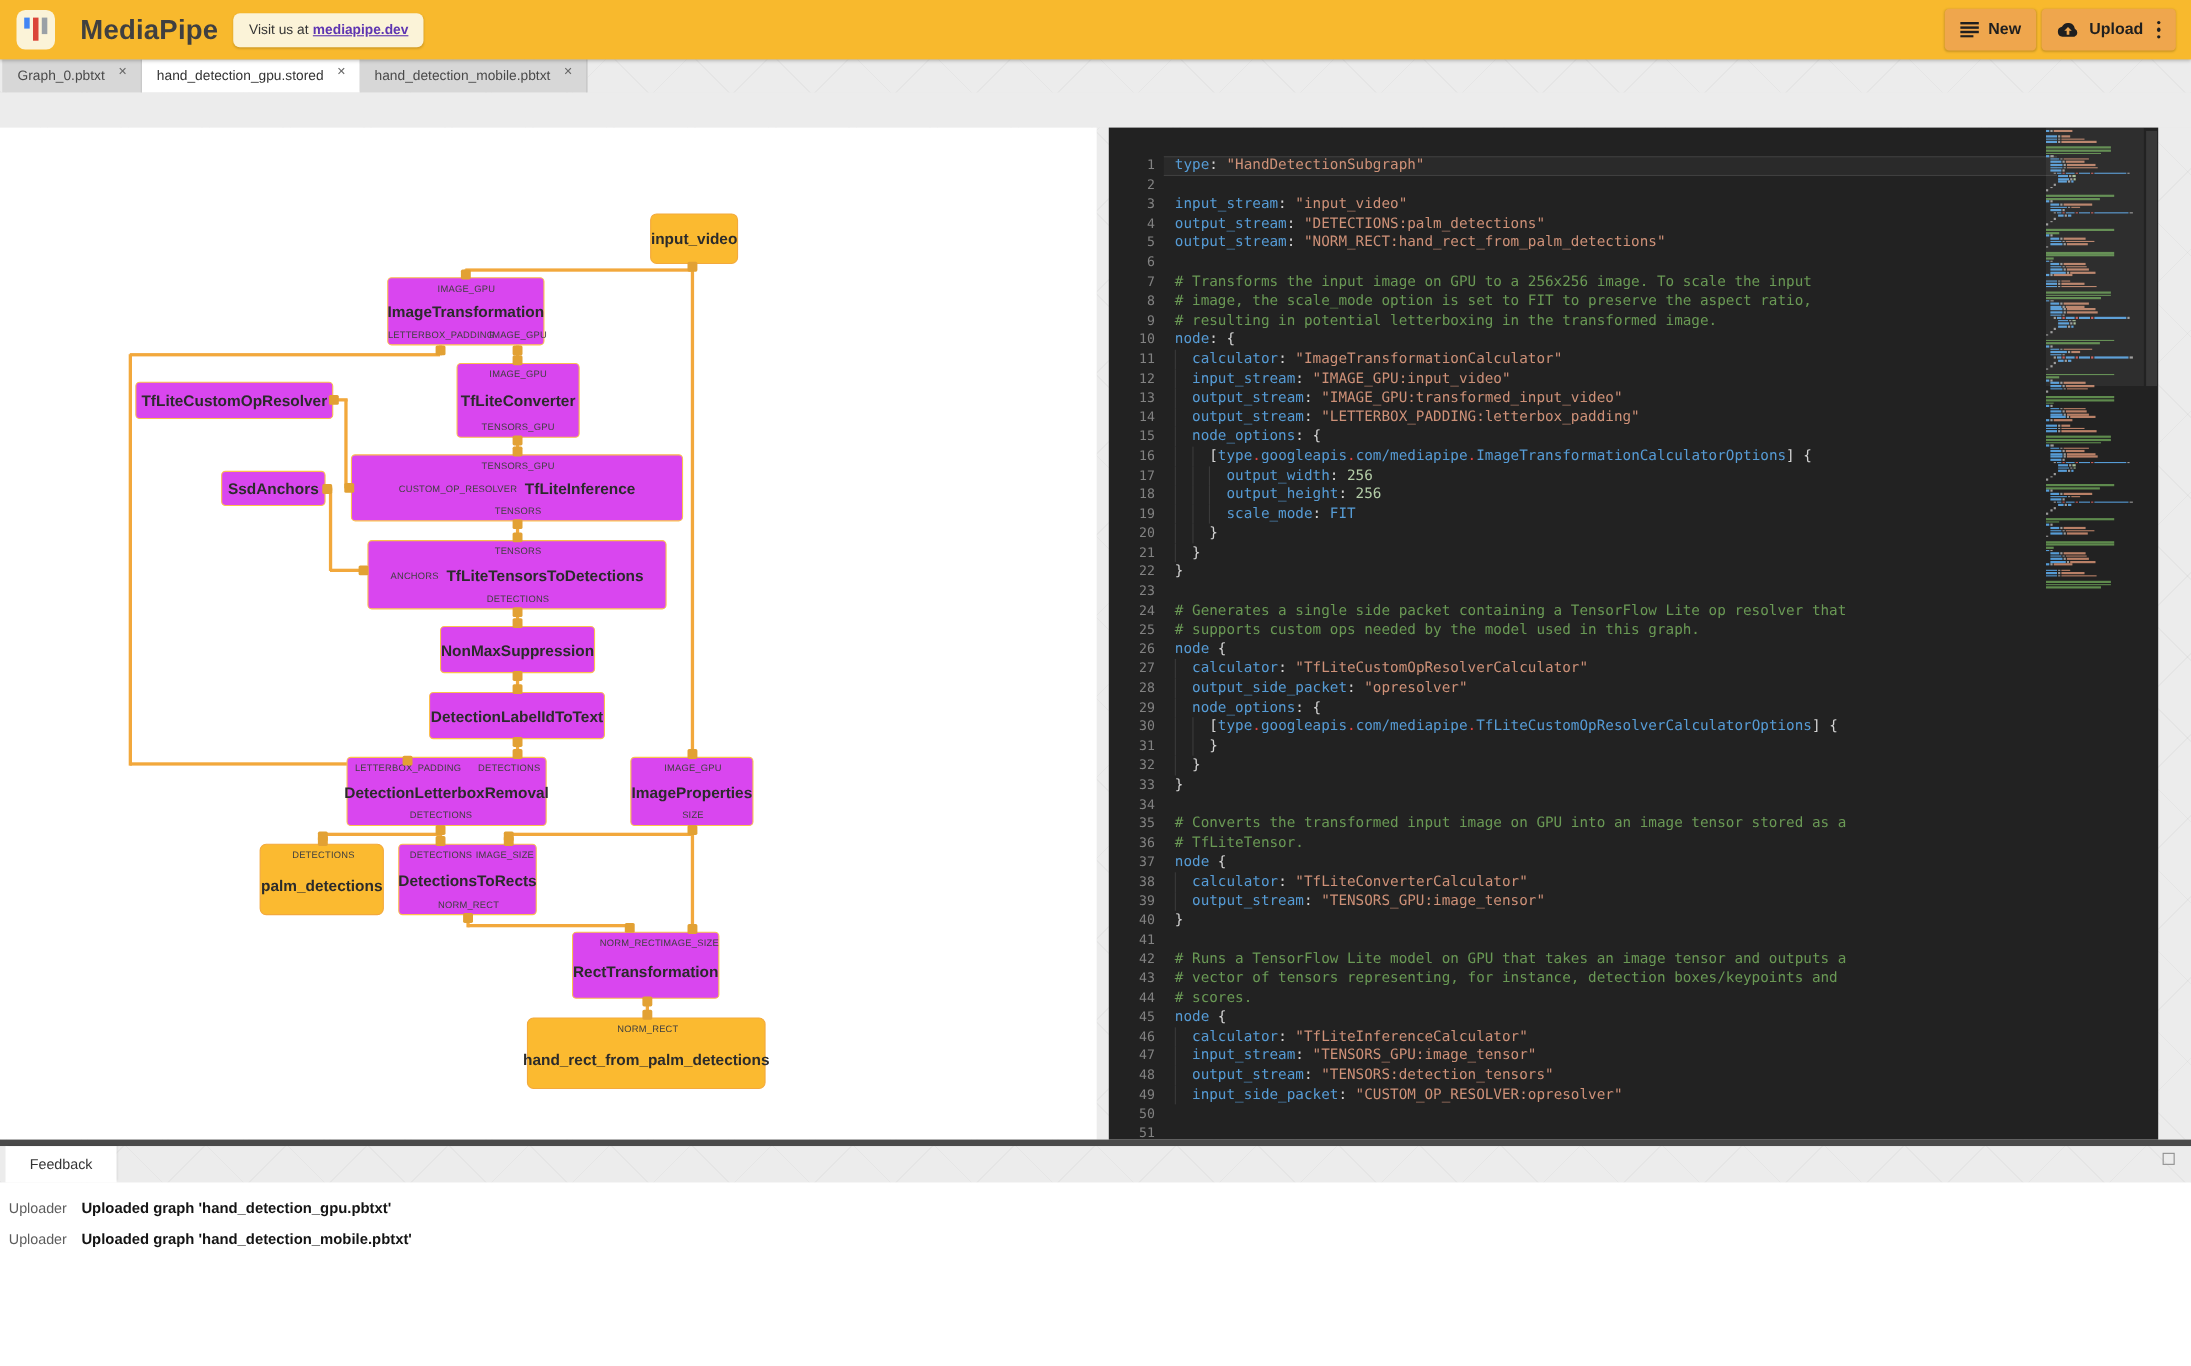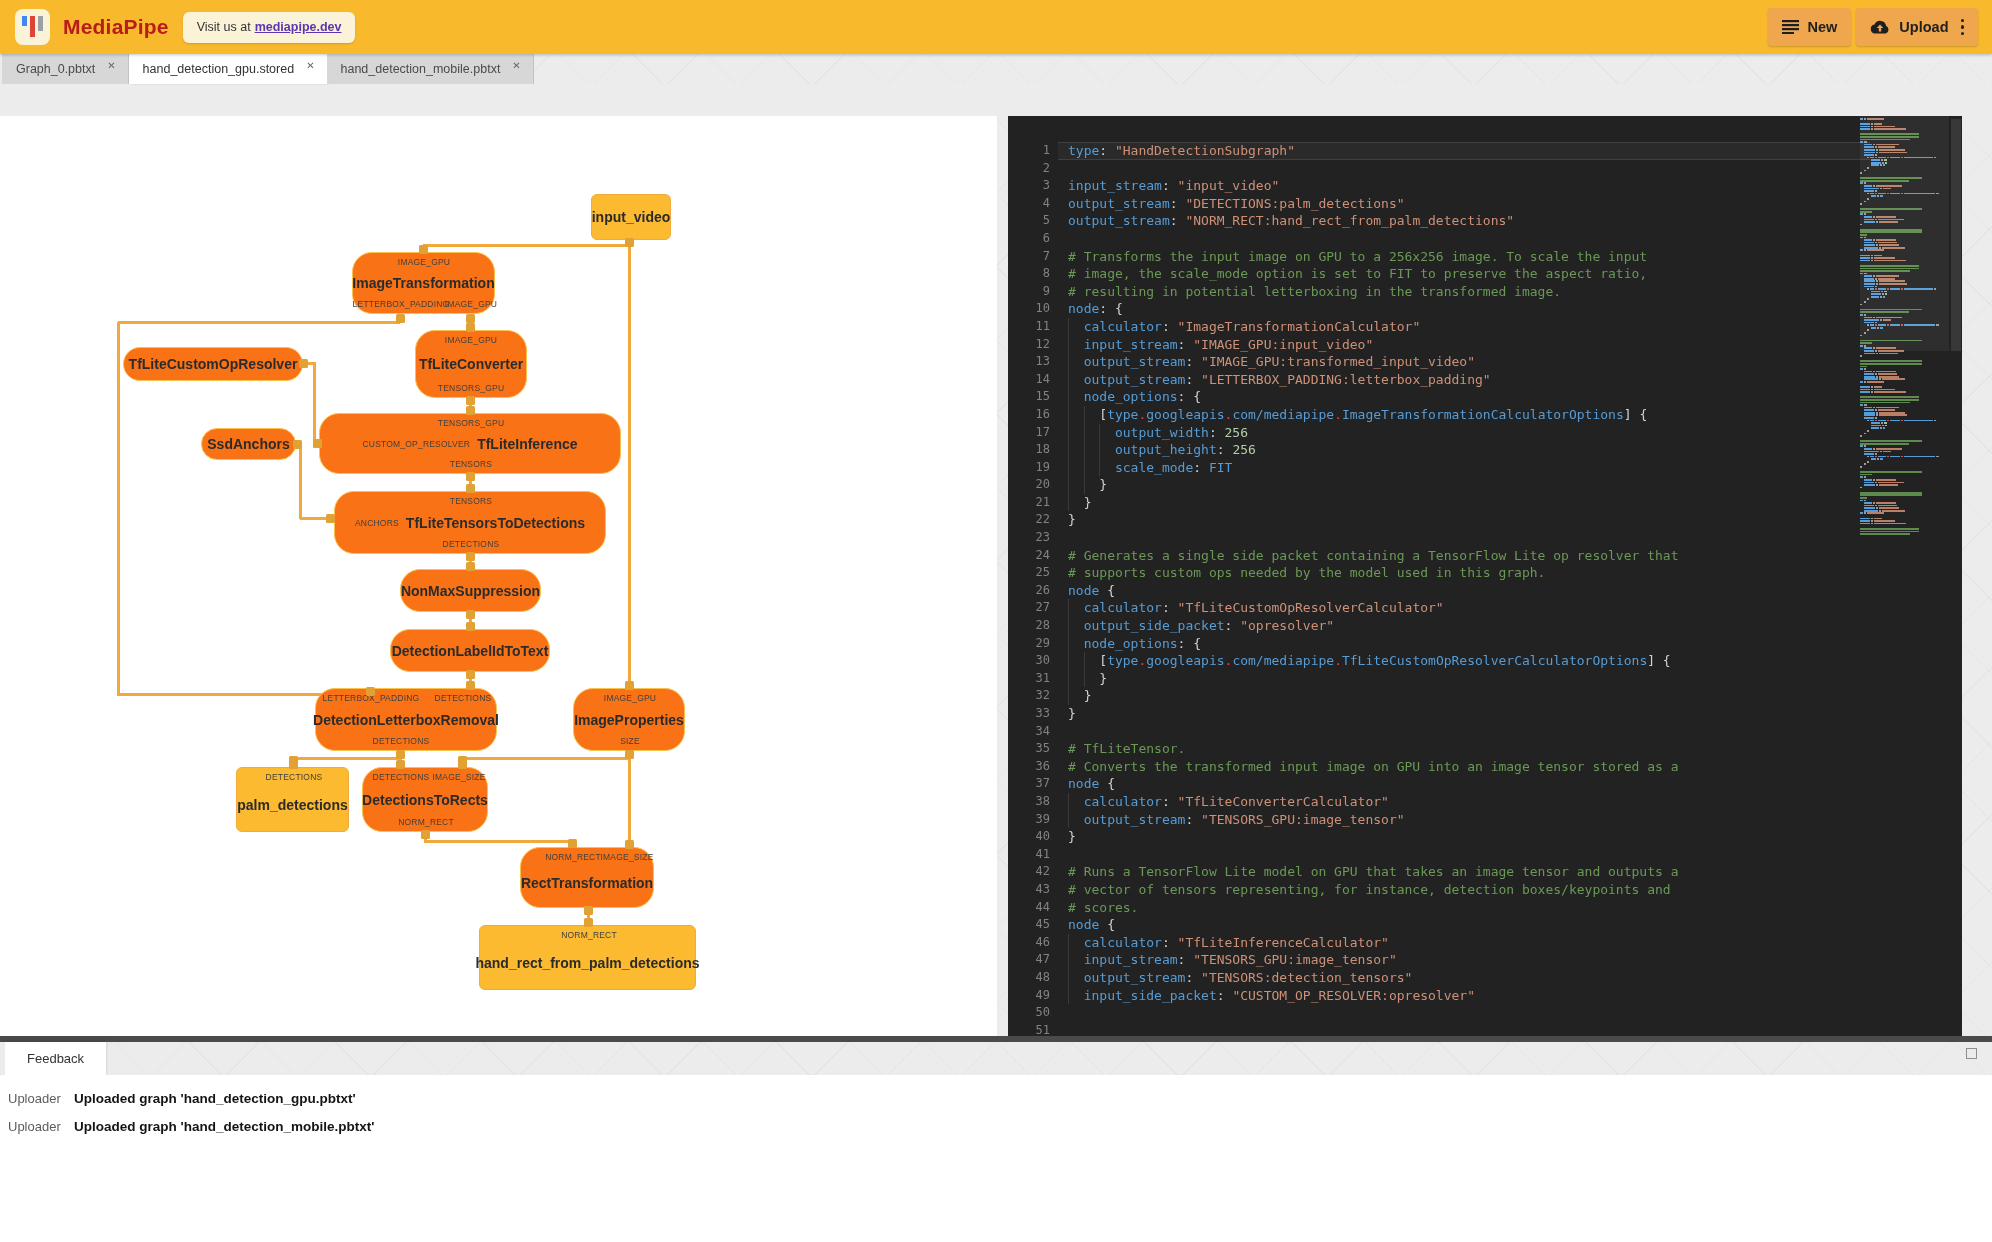--- a/index.html
+++ b/index.html
@@ -7,21 +7,21 @@
     font-family:"Liberation Sans",sans-serif;-webkit-font-smoothing:antialiased}
   .app{position:relative;width:1992px;height:1242px;overflow:hidden;background:#ececec}
   .pat{background-color:#ececec;background-image:
     repeating-linear-gradient(45deg, rgba(0,0,0,0.03) 0 1px, transparent 1px 52px),
     repeating-linear-gradient(-45deg, rgba(0,0,0,0.03) 0 1px, transparent 1px 52px);}
   
   header{position:absolute;left:0;top:0;width:1992px;height:54px;background:#F8B92D;
     display:flex;align-items:center;z-index:30;box-shadow:0 1px 3px rgba(0,0,0,.22)}
   .logo{width:35px;height:36px;background:#FBF3D8;border-radius:8px;margin-left:15px;
     display:flex;align-items:center;justify-content:center}
-  .brand{font-size:21px;font-weight:700;color:#b91c1c;margin-left:13px;letter-spacing:.2px}
+  .brand{font-size:25px;font-weight:700;color:#404040;margin-left:23px;letter-spacing:.2px}
   .visit-pill{margin-left:14px;background:#FBF3D8;border-radius:6px;height:31px;
     display:flex;align-items:center;padding:0 14px;font-size:12.5px;color:#333;
     box-shadow:0 1px 2px rgba(0,0,0,.15)}
   .visit-pill a{color:#5E35B1;font-weight:700;text-decoration:underline;margin-left:4px;cursor:pointer}
   .spacer{flex:1}
   .hbtn{border:none;cursor:pointer;background:#EFA64D;color:#1f1f1f;height:38px;
     display:flex;align-items:center;padding:0 14px;font-size:14.5px;font-weight:700;
     font-family:"Liberation Sans",sans-serif;border-radius:4px;margin-right:5px;
     box-shadow:0 1px 2px rgba(0,0,0,.18)}
   .hbtn svg{margin-right:9px}
@@ -41,21 +41,21 @@
   .subtab svg{margin-left:9px}
   .sq{position:absolute;width:11px;height:11px;border:1.5px solid #8f8f8f;background:transparent;cursor:pointer}
   
   main{position:absolute;left:0;top:116px;width:1992px;height:920px}
   .graph-canvas{position:absolute;left:0;top:0;width:997px;height:920px;background:#fff;overflow:hidden}
   .editor{position:absolute;left:1008px;top:0;width:954px;height:920px;background:#222222;
     overflow:hidden;font-family:"DejaVu Sans Mono",monospace}
   
   .edge{position:absolute;background:#F2A83C;z-index:1}
   .mk{position:absolute;width:9px;height:9px;background:#E2A134;border-radius:1.5px;z-index:3}
-  .gnode{position:absolute;z-index:2;border-radius:20px;background:#f97316;border:1.5px solid #FBC14E}
+  .gnode{position:absolute;z-index:2;border-radius:4px;background:#d946ef;border:1.5px solid #FBC14E}
   .gnode.stream{background:#FBBA30;border:1.5px solid #F3A93C;border-radius:6px}
   .nname{position:absolute;left:0;top:0;right:0;bottom:0;display:flex;align-items:center;
     justify-content:center;gap:7px;font-size:14px;font-weight:700;color:#2b2b2b;white-space:nowrap}
   .gnode.has-top .nname{padding-top:11px}
   .gnode.has-bot .nname{padding-bottom:11px}
   .plab{position:absolute;transform:translateX(-50%);font-size:8.5px;font-weight:500;
     color:#3f3f3f;white-space:nowrap;letter-spacing:.2px}
   .plab.top{top:4px}.plab.bot{bottom:4px}
   .plab.side{position:static;transform:none;font-weight:500}
   
@@ -388,22 +388,22 @@
           <div class="cline"><span class="tk-c"># supports custom ops needed by the model used in this graph.</span></div>
           <div class="cline"><span class="tk-k">node</span><span class="tk-p"> {</span></div>
           <div class="cline"><span class="ind"></span><span class="tk-k">calculator</span><span class="tk-p">: </span><span class="tk-s">"TfLiteCustomOpResolverCalculator"</span></div>
           <div class="cline"><span class="ind"></span><span class="tk-k">output_side_packet</span><span class="tk-p">: </span><span class="tk-s">"opresolver"</span></div>
           <div class="cline"><span class="ind"></span><span class="tk-k">node_options</span><span class="tk-p">: {</span></div>
           <div class="cline"><span class="ind"></span><span class="ind"></span><span class="tk-p">[</span><span class="tk-kw">type</span><span class="tk-r">.</span><span class="tk-kw">googleapis</span><span class="tk-r">.</span><span class="tk-kw">com/mediapipe</span><span class="tk-r">.</span><span class="tk-kw">TfLiteCustomOpResolverCalculatorOptions</span><span class="tk-p">] {</span></div>
           <div class="cline"><span class="ind"></span><span class="ind"></span><span class="tk-p">}</span></div>
           <div class="cline"><span class="ind"></span><span class="tk-p">}</span></div>
           <div class="cline"><span class="tk-p">}</span></div>
           <div class="cline"></div>
+          <div class="cline"><span class="tk-c"># Converts the transformed input image on GPU into an image tensor stored as a</span></div>
           <div class="cline"><span class="tk-c"># TfLiteTensor.</span></div>
-          <div class="cline"><span class="tk-c"># Converts the transformed input image on GPU into an image tensor stored as a</span></div>
           <div class="cline"><span class="tk-k">node</span><span class="tk-p"> {</span></div>
           <div class="cline"><span class="ind"></span><span class="tk-k">calculator</span><span class="tk-p">: </span><span class="tk-s">"TfLiteConverterCalculator"</span></div>
           <div class="cline"><span class="ind"></span><span class="tk-k">output_stream</span><span class="tk-p">: </span><span class="tk-s">"TENSORS_GPU:image_tensor"</span></div>
           <div class="cline"><span class="tk-p">}</span></div>
           <div class="cline"></div>
           <div class="cline"><span class="tk-c"># Runs a TensorFlow Lite model on GPU that takes an image tensor and outputs a</span></div>
           <div class="cline"><span class="tk-c"># vector of tensors representing, for instance, detection boxes/keypoints and</span></div>
           <div class="cline"><span class="tk-c"># scores.</span></div>
           <div class="cline"><span class="tk-k">node</span><span class="tk-p"> {</span></div>
           <div class="cline"><span class="ind"></span><span class="tk-k">calculator</span><span class="tk-p">: </span><span class="tk-s">"TfLiteInferenceCalculator"</span></div>

